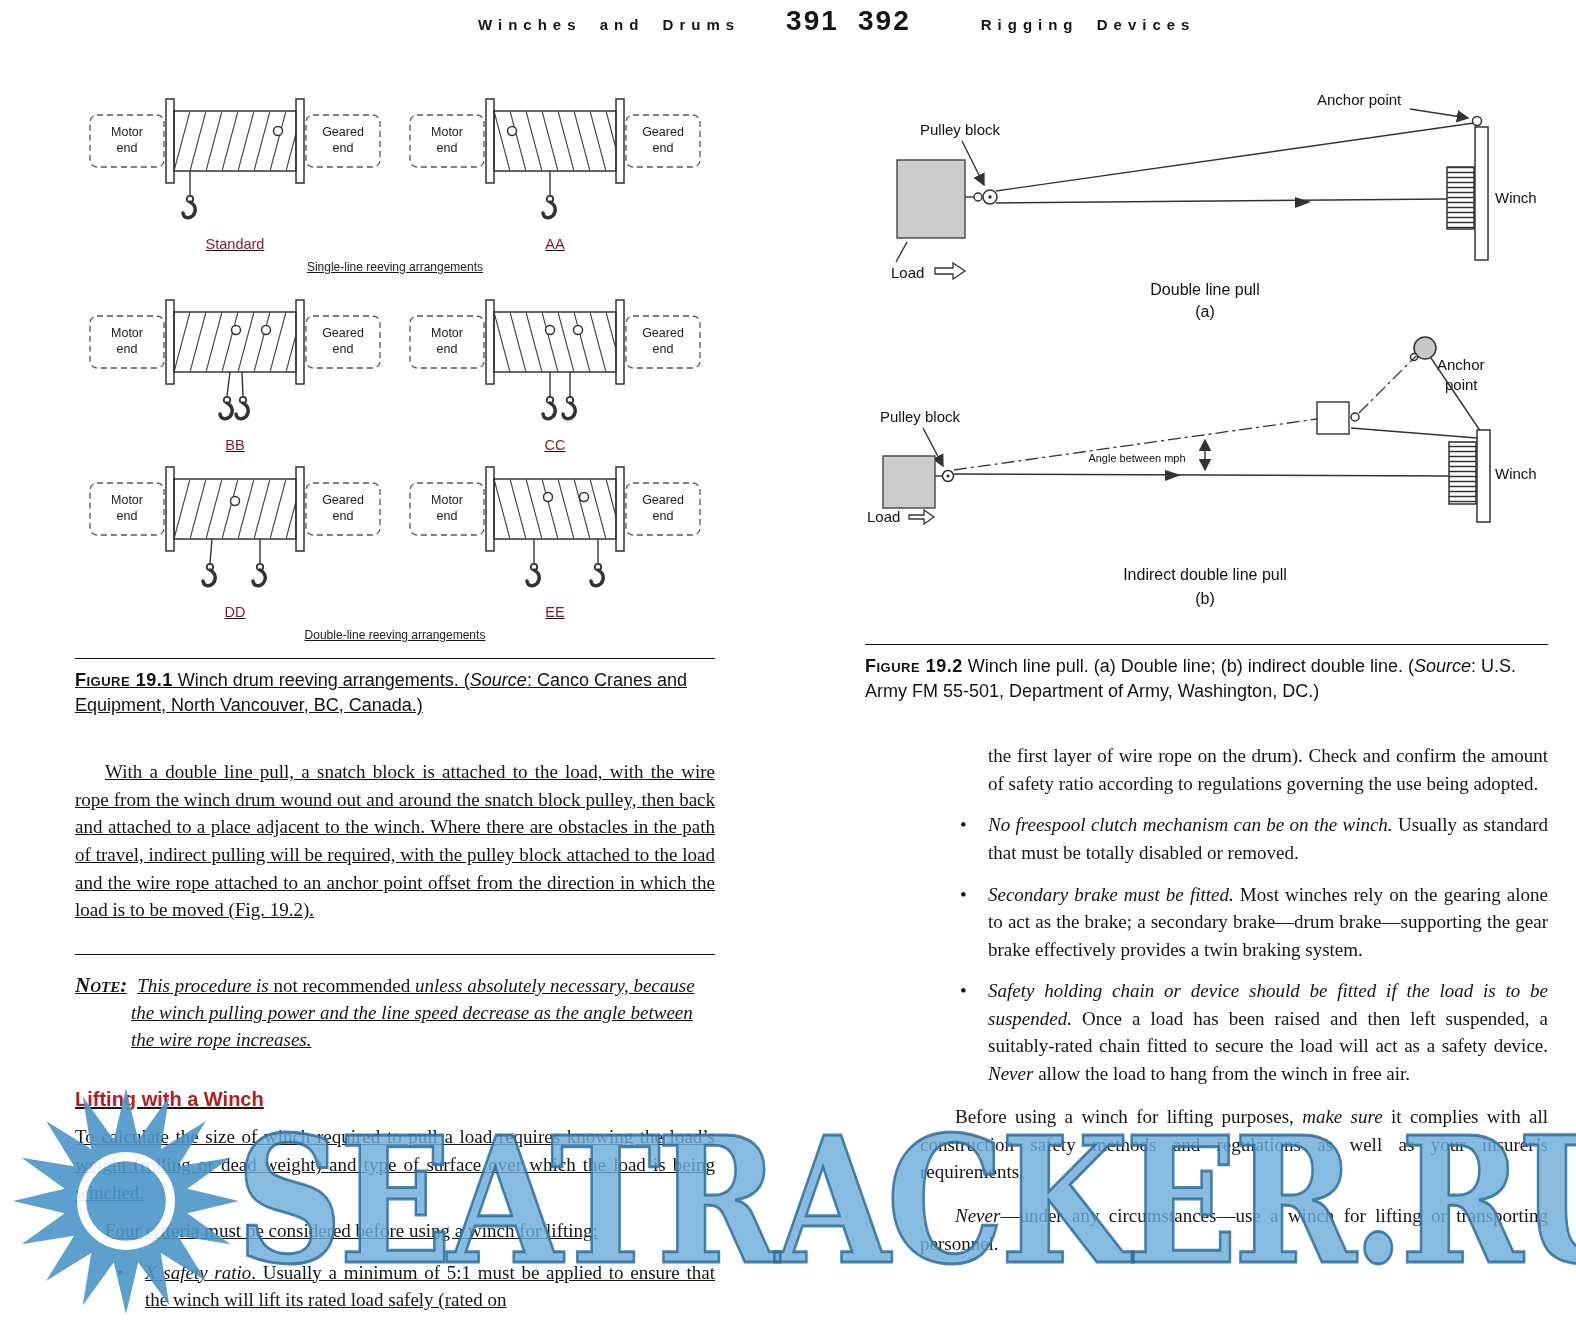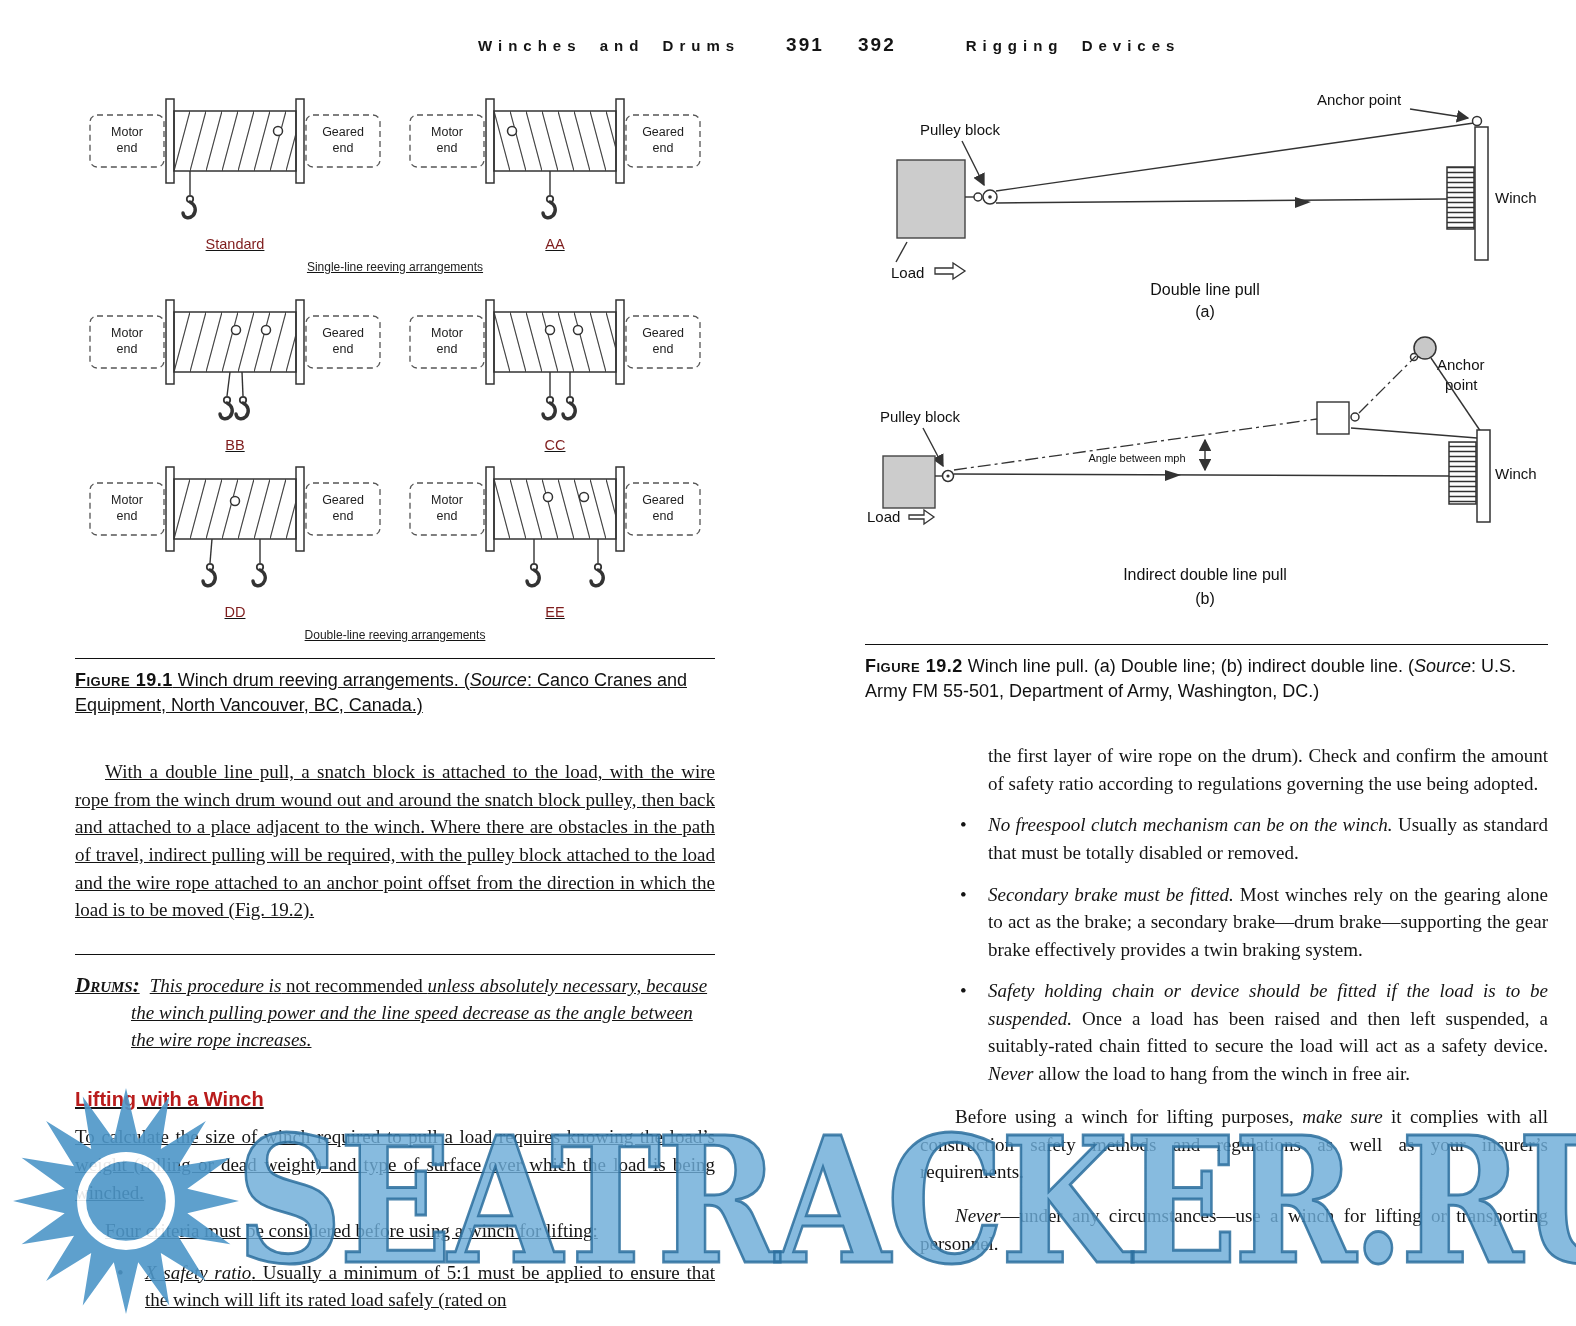--- a/index.html
+++ b/index.html
@@ -3,26 +3,26 @@
 <meta charset="utf-8">
 <style>
   * { margin:0; padding:0; box-sizing:border-box; }
   html,body { background:#fff; }
   body {
     position:relative; width:1576px; height:1326px; overflow:hidden;
     font-family:"Liberation Serif", serif; color:#141414;
   }
 
   
-  .head { position:absolute; top:34px; display:flex; align-items:baseline;
+  .head { position:absolute; top:5px; display:flex; align-items:baseline;
           font-family:"Liberation Sans", sans-serif; font-weight:bold; }
   .head-l { left:478px; gap:46px; }
   .head-r { left:858px; gap:70px; }
   .rh-title { font-size:15px; letter-spacing:6px; word-spacing:8px; }
-  .rh-num { font-size:19px; letter-spacing:2px; }
+  .rh-num { font-size:28px; letter-spacing:2px; }
 
   
   .page-left  { position:absolute; left:75px;  top:85px; width:640px;text-decoration:underline; }
   .page-right { position:absolute; left:865px; top:85px; width:683px; }
 
   
   .fig-row { display:flex; }
   .cell { width:320px; text-align:center; }
   .cell svg { display:block; margin:0 auto; }
   .cell-label { font-family:"Liberation Sans", sans-serif; font-size:14.5px; color:#7f1d1d; margin-top:1px; }
@@ -236,21 +236,21 @@
     <div class="row-caption">Double-line reeving arrangements</div>
 
     <div class="figcap">
       <span class="figlab">Figure 19.1</span><span>  Winch drum reeving arrangements. (</span><span class="src">Source</span><span>: Canco Cranes and Equipment, North Vancouver, BC, Canada.)</span>
     </div>
   </div>
 
   <p class="body-p indent mt40">With a double line pull, a snatch block is attached to the load, with the wire rope from the winch drum wound out and around the snatch block pulley, then back and attached to a place adjacent to the winch. Where there are obstacles in the path of travel, indirect pulling will be required, with the pulley block attached to the load and the wire rope attached to an anchor point offset from the direction in which the load is to be moved (Fig. 19.2).</p>
 
   <div class="note">
-    <span class="note-label">Drums:</span><i>This procedure is</i><span> not recommended </span><i>unless absolutely necessary, because the winch pulling power and the line speed decrease as the angle between the wire rope increases.</i>
+    <span class="note-label">Note:</span><i>This procedure is</i><span> not recommended </span><i>unless absolutely necessary, because the winch pulling power and the line speed decrease as the angle between the wire rope increases.</i>
   </div>
 
   <h2 class="sec-head">Lifting with a Winch</h2>
 
   <p class="body-p mt12">To calculate the size of winch required to pull a load requires knowing the load’s weight (rolling or dead weight) and type of surface over which the load is being winched.</p>
   <p class="body-p indent">Four criteria must be considered before using a winch for lifting:</p>
 
   <div class="body-p bullet">
     <i>X safety ratio</i><span>. Usually a minimum of 5:1 must be applied to ensure that the winch will lift its rated load safely (rated on</span>
   </div>

